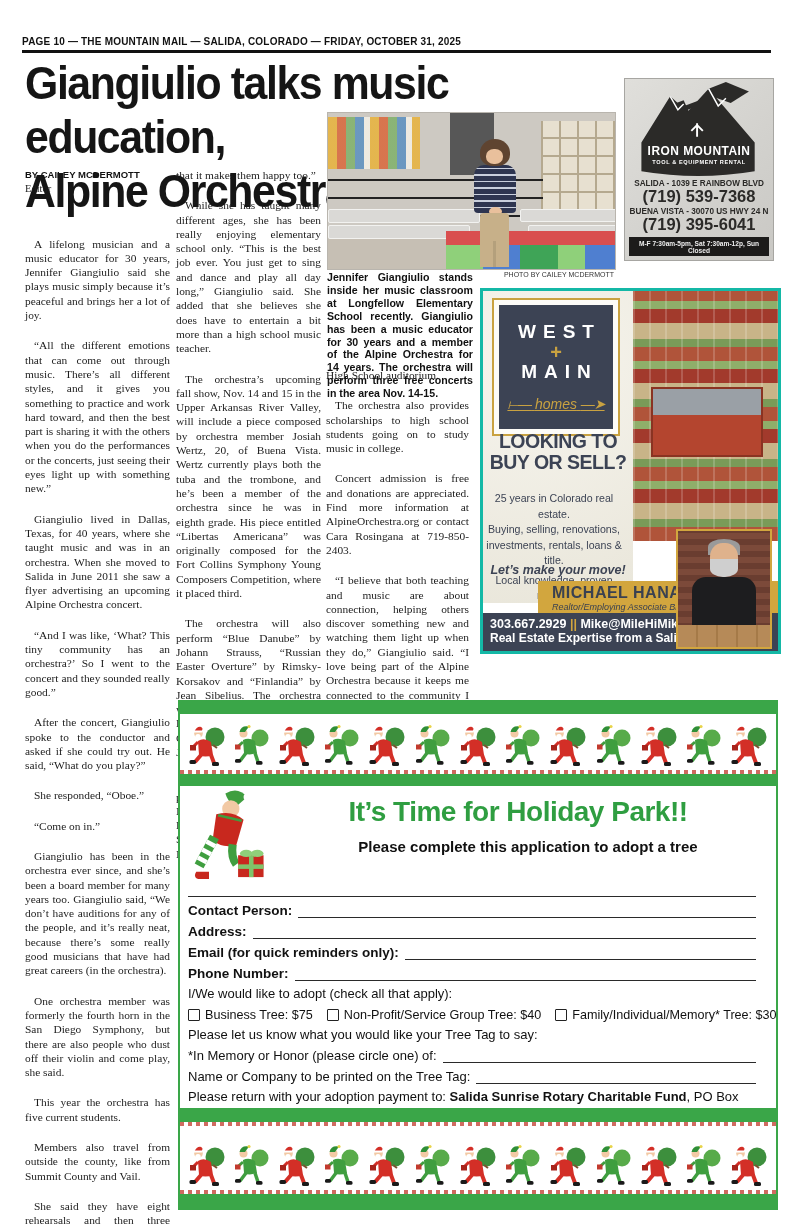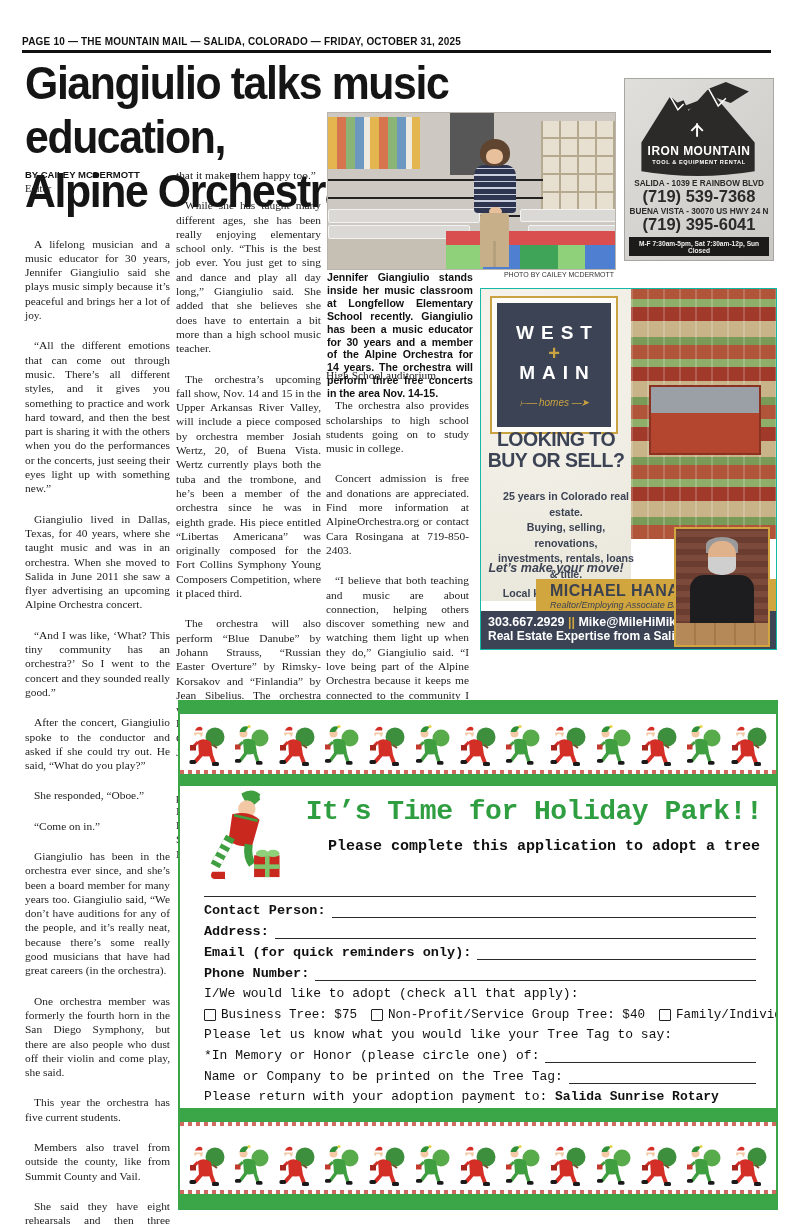--- a/index.html
+++ b/index.html
@@ -69,41 +69,41 @@
              font-size:13px;letter-spacing:.5px;transform:scaleX(.92);}
   .iron-tag{position:absolute;left:0;top:78px;width:136px;color:#fff;font-size:5.6px;
             letter-spacing:.6px;font-weight:bold;}
   .iron-addr{font-size:8.2px;font-weight:bold;color:#2b2a28;margin-top:2px;}
   .iron-phone{font-size:16.5px;font-weight:bold;color:#2b2a28;line-height:17px;}
   .iron-hours{position:absolute;left:4px;right:4px;bottom:4px;background:#1c1b1a;color:#eee;
               font-size:6.6px;font-weight:bold;padding:2.5px 0;}
 
   
   .wm{position:absolute;left:480px;top:288px;width:295px;height:360px;overflow:hidden;
-      font-family:"Liberation Sans",sans-serif;border:1px solid #14b8a6;}
+      font-family:"Liberation Sans",sans-serif;border:3px solid #14b8a6;}
   .wm-left{position:absolute;left:0;top:0;width:150px;height:312px;
            background:radial-gradient(circle at 30% 20%, #f7f5ee, #e9e6da);}
   .wm-aerial{position:absolute;left:150px;top:0;width:145px;height:250px;
              background:repeating-linear-gradient(90deg,rgba(255,255,255,.18) 0 2px,transparent 2px 16px),
                         repeating-linear-gradient(0deg,#b0543a 0 14px,#7a9b58 14px 22px,#c8b488 22px 38px,#a23a2c 38px 52px,#8fae6a 52px 60px);}
   .wm-bldg{position:absolute;left:18px;top:96px;width:108px;height:66px;background:#b4452f;
            border:2px solid #8a3322;
            background-image:linear-gradient(180deg,#9aa0a6 0 40%,transparent 40%);}
   .wm-logo-frame{position:absolute;left:9px;top:7px;width:128px;height:138px;
                  border:2px solid #c9a241;background:#fdfcf8;padding:5px;box-sizing:border-box;}
   .wm-logo{width:100%;height:100%;background:#3c4354;color:#fff;text-align:center;
            display:flex;flex-direction:column;justify-content:center;}
   .wm-west,.wm-main{font-size:19px;font-weight:bold;letter-spacing:7px;text-indent:7px;line-height:22px;}
   .wm-plus{color:#c9a241;font-size:20px;font-weight:bold;line-height:18px;}
-  .wm-homes{color:#c9a241;font-size:10px;font-style:italic;margin-top:13px;}
+  .wm-homes{color:#c9a241;font-size:14px;font-style:italic;margin-top:13px;text-decoration:underline;}
   .wm-homes .arr{letter-spacing:-1px;}
   .wm-head{position:absolute;left:0;top:140px;width:150px;text-align:center;color:#3c4354;
            font-size:19.5px;font-weight:bold;line-height:21px;letter-spacing:-.5px;}
-  .wm-body{position:absolute;left:14px;top:200px;width:142px;text-align:center;color:#3c4354;
-           font-size:10.6px;font-weight:bold;line-height:15.5px;}
+  .wm-body{position:absolute;left:0;top:200px;width:142px;text-align:center;color:#3c4354;
+           font-size:10.6px;font-weight:normal;line-height:15.5px;}
   .wm-body .sp{display:block;height:4px;}
   .wm-tag{position:absolute;left:0;top:272px;width:150px;text-align:center;color:#3c4354;
           font-size:12.5px;font-weight:bold;font-style:italic;}
   .wm-banner{position:absolute;left:55px;right:0;top:290px;height:36px;background:#d2a63e;
              text-align:left;padding:3px 0 0 14px;box-sizing:border-box;}
   .wm-agent-name{color:#3a4150;font-size:16px;font-weight:bold;letter-spacing:.5px;}
   .wm-agent-title{color:#3a4150;font-size:9px;font-style:italic;}
   .wm-footer{position:absolute;left:0;bottom:0;width:100%;height:38px;background:#3c4354;
              color:#fff;padding:4px 0 0 7px;box-sizing:border-box;}
   .wm-contact{font-size:12.5px;font-weight:bold;}
@@ -122,21 +122,21 @@
   .hform{position:absolute;left:178px;top:700px;width:600px;height:510px;box-sizing:border-box;
          border:2px solid #3aa648;background:#fff;font-family:"Liberation Sans",sans-serif;overflow:hidden;}
   .band{position:relative;width:100%;height:84px;}
   .band.bottom{height:100px;}
   .band .gbar{width:100%;height:12px;background:#3aa648;}
   .band.bottom .gbar{height:14px;}
   .band .runners{display:flex;justify-content:space-around;align-items:flex-end;height:56px;padding:0 4px;}
   .band.bottom .runners{height:64px;}
   .candy{height:4px;background:repeating-linear-gradient(90deg,#c0392b 0 4px,#fff 4px 8px);opacity:.75;}
   .runner{width:42px;height:48px;}
-  .hcontent{position:relative;padding:4px 20px 0 24px;font-family:Liberation Mono, monospace;}
+  .hcontent{position:relative;padding:4px 20px 0 8px;}
   .hheader{position:relative;height:86px;}
   .helf{position:absolute;left:0;top:-2px;width:92px;height:100px;}
   .htitle{position:absolute;left:100px;top:6px;width:460px;text-align:center;color:#2f9e41;
           font-size:28px;font-weight:bold;letter-spacing:-.5px;}
   .hsub{position:absolute;left:120px;top:48px;width:440px;text-align:center;color:#111;
         font-size:15px;font-weight:bold;}
   .frow{display:flex;align-items:flex-end;height:21px;font-size:13.5px;font-weight:bold;color:#111;}
   .frow.reg{font-weight:normal;font-size:13px;}
   .frow .flabel{white-space:nowrap;padding-right:6px;}
   .frow .fline{flex:1;border-bottom:1.5px solid #2a2a2a;height:16px;}

